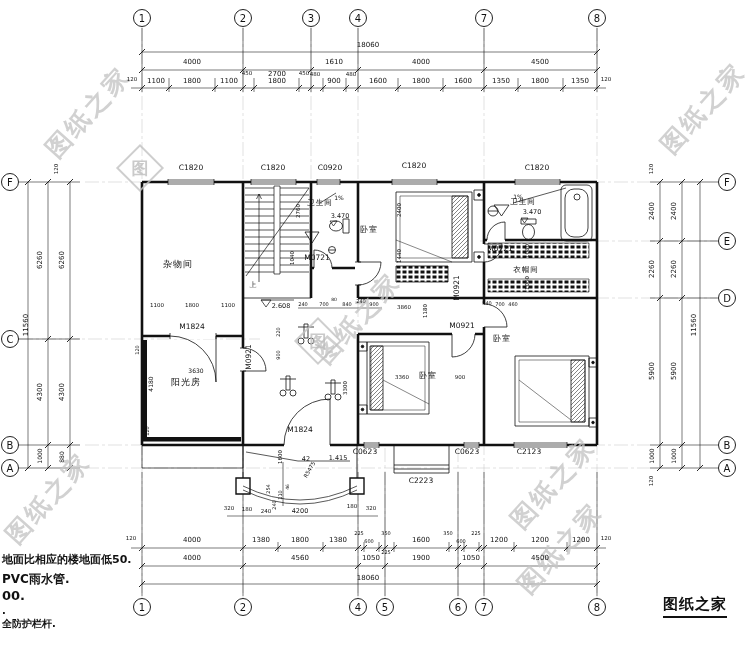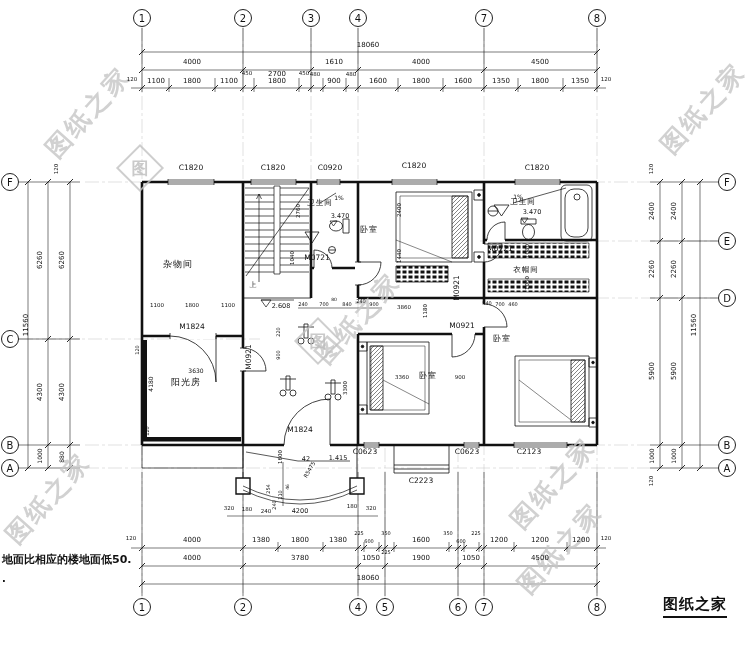--- a/index.html
+++ b/index.html
@@ -299,21 +299,21 @@
       <span class="lbl dim" style="left: 386px; top: 533px; font-size: 5px; transform: translate(-50%, -50%) rotate(0deg);">350</span>
       <span class="lbl dim" style="left: 421px; top: 540px; transform: translate(-50%, -50%) rotate(0deg);">1600</span>
       <span class="lbl dim" style="left: 448px; top: 533px; font-size: 5px; transform: translate(-50%, -50%) rotate(0deg);">350</span>
       <span class="lbl dim" style="left: 461px; top: 541px; font-size: 5px; transform: translate(-50%, -50%) rotate(0deg);">600</span>
       <span class="lbl dim" style="left: 476px; top: 533px; font-size: 5px; transform: translate(-50%, -50%) rotate(0deg);">225</span>
       <span class="lbl dim" style="left: 499px; top: 540px; transform: translate(-50%, -50%) rotate(0deg);">1200</span>
       <span class="lbl dim" style="left: 540px; top: 540px; transform: translate(-50%, -50%) rotate(0deg);">1200</span>
       <span class="lbl dim" style="left: 581px; top: 540px; transform: translate(-50%, -50%) rotate(0deg);">1200</span>
       <span class="lbl dim" style="left: 606px; top: 539px; font-size: 5.5px; transform: translate(-50%, -50%) rotate(0deg);">120</span>
       <span class="lbl dim" style="left: 192px; top: 558px; transform: translate(-50%, -50%) rotate(0deg);">4000</span>
-      <span class="lbl dim" style="left: 300px; top: 558px; transform: translate(-50%, -50%) rotate(0deg);">3780</span>
+      <span class="lbl dim" style="left: 300px; top: 558px; transform: translate(-50%, -50%) rotate(0deg);">4560</span>
       <span class="lbl dim" style="left: 371px; top: 558px; transform: translate(-50%, -50%) rotate(0deg);">1050</span>
       <span class="lbl dim" style="left: 386px; top: 552px; font-size: 5px; transform: translate(-50%, -50%) rotate(0deg);">225</span>
       <span class="lbl dim" style="left: 421px; top: 558px; transform: translate(-50%, -50%) rotate(0deg);">1900</span>
       <span class="lbl dim" style="left: 471px; top: 558px; transform: translate(-50%, -50%) rotate(0deg);">1050</span>
       <span class="lbl dim" style="left: 540px; top: 558px; transform: translate(-50%, -50%) rotate(0deg);">4500</span>
       <span class="lbl dim" style="left: 368px; top: 578px; transform: translate(-50%, -50%) rotate(0deg);">18060</span>
       <span class="lbl dim" style="left: 229px; top: 509px; font-size: 5.5px; transform: translate(-50%, -50%) rotate(0deg);">320</span>
       <span class="lbl dim" style="left: 247px; top: 510px; font-size: 5.5px; transform: translate(-50%, -50%) rotate(0deg);">180</span>
       <span class="lbl dim" style="left: 266px; top: 512px; font-size: 5.5px; transform: translate(-50%, -50%) rotate(0deg);">240</span>
       <span class="lbl dim" style="left: 300px; top: 511px; font-size: 6.5px; transform: translate(-50%, -50%) rotate(0deg);">4200</span>
@@ -405,18 +405,21 @@
       <div class="bubble" style="left: 10px; top: 468px;">A</div>
       <div class="bubble" style="left: 727px; top: 182px;">F</div>
       <div class="bubble" style="left: 727px; top: 241px;">E</div>
       <div class="bubble" style="left: 727px; top: 298px;">D</div>
       <div class="bubble" style="left: 727px; top: 445px;">B</div>
       <div class="bubble" style="left: 727px; top: 468px;">A</div>
     </div>
 
 <div id="notes">
   <div class="note n0">地面比相应的楼地面低50.</div>
+  <div class="note n1">PVC雨水管.</div>
+  <div class="note n3">00.</div>
   <div class="note n4">.</div>
+  <div class="note n5">全防护栏杆.</div>
 </div>
 
 <div id="title">图纸之家</div>
 
 </div>
 
 </body></html>

